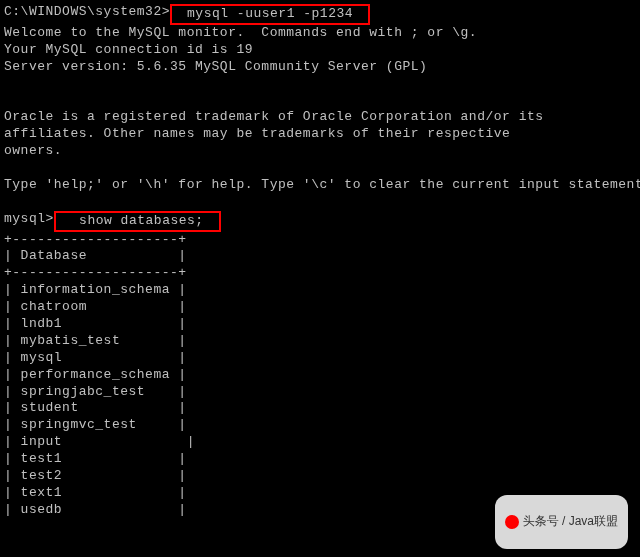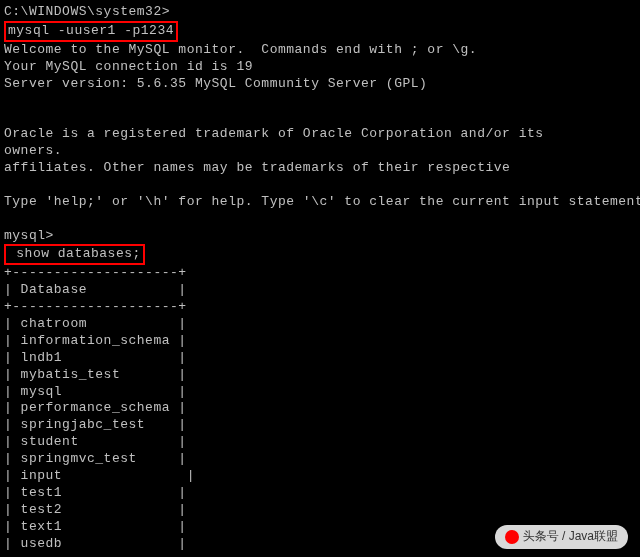--- a/index.html
+++ b/index.html
@@ -14,38 +14,37 @@
       font-size: 13px;
       line-height: 1.3;
       padding: 4px;
       width: 640px;
       height: 557px;
       overflow: hidden;
       position: relative;
     }
     .line {
       white-space: pre;
-      flex-direction: column;
     }
     .highlight-red {
       border: 2px solid #ff0000;
       display: inline-block;
-      padding: 0 2px;
+      padding: 0 15px;
     }
     .prompt-line {
       display: flex;
       align-items: flex-start;
     }
     .watermark {
       position: absolute;
       bottom: 8px;
       right: 12px;
       background: rgba(255,255,255,0.85);
       color: #333;
-      padding: 4px 10px;
+      padding: 19px 10px;
       border-radius: 12px;
       font-family: sans-serif;
       font-size: 12px;
       display: flex;
       align-items: center;
       gap: 4px;
     }
     .watermark-icon {
       width: 14px;
       height: 14px;
@@ -63,34 +62,34 @@
 <div class="terminal-content">
   <div class="line prompt-line">
     <span>C:\WINDOWS\system32&gt;</span><span class="highlight-red">mysql -uuser1 -p1234</span>
   </div>
   <div class="line">Welcome to the MySQL monitor.  Commands end with ; or \g.</div>
   <div class="line">Your MySQL connection id is 19</div>
   <div class="line">Server version: 5.6.35 MySQL Community Server (GPL)</div>
   <div class="line">&nbsp;</div>
   <div class="line">&nbsp;</div>
   <div class="line">Oracle is a registered trademark of Oracle Corporation and/or its</div>
+  <div class="line">affiliates. Other names may be trademarks of their respective</div>
   <div class="line">owners.</div>
-  <div class="line">affiliates. Other names may be trademarks of their respective</div>
   <div class="line">&nbsp;</div>
   <div class="line">Type 'help;' or '\h' for help. Type '\c' to clear the current input statement.</div>
   <div class="line">&nbsp;</div>
   <div class="line prompt-line">
     <span>mysql&gt;</span><span class="highlight-red"> show databases;</span>
   </div>
   <div class="line">+--------------------+</div>
   <div class="line">| Database           |</div>
   <div class="line">+--------------------+</div>
   <div id="db-list">
+      <div class="line">| information_schema |</div>
       <div class="line">| chatroom           |</div>
-      <div class="line">| information_schema |</div>
       <div class="line">| lndb1              |</div>
       <div class="line">| mybatis_test       |</div>
       <div class="line">| mysql              |</div>
       <div class="line">| performance_schema |</div>
       <div class="line">| springjabc_test    |</div>
       <div class="line">| student            |</div>
       <div class="line">| springmvc_test     |</div>
       <div class="line">| input               |</div>
       <div class="line">| test1              |</div>
       <div class="line">| test2              |</div>

